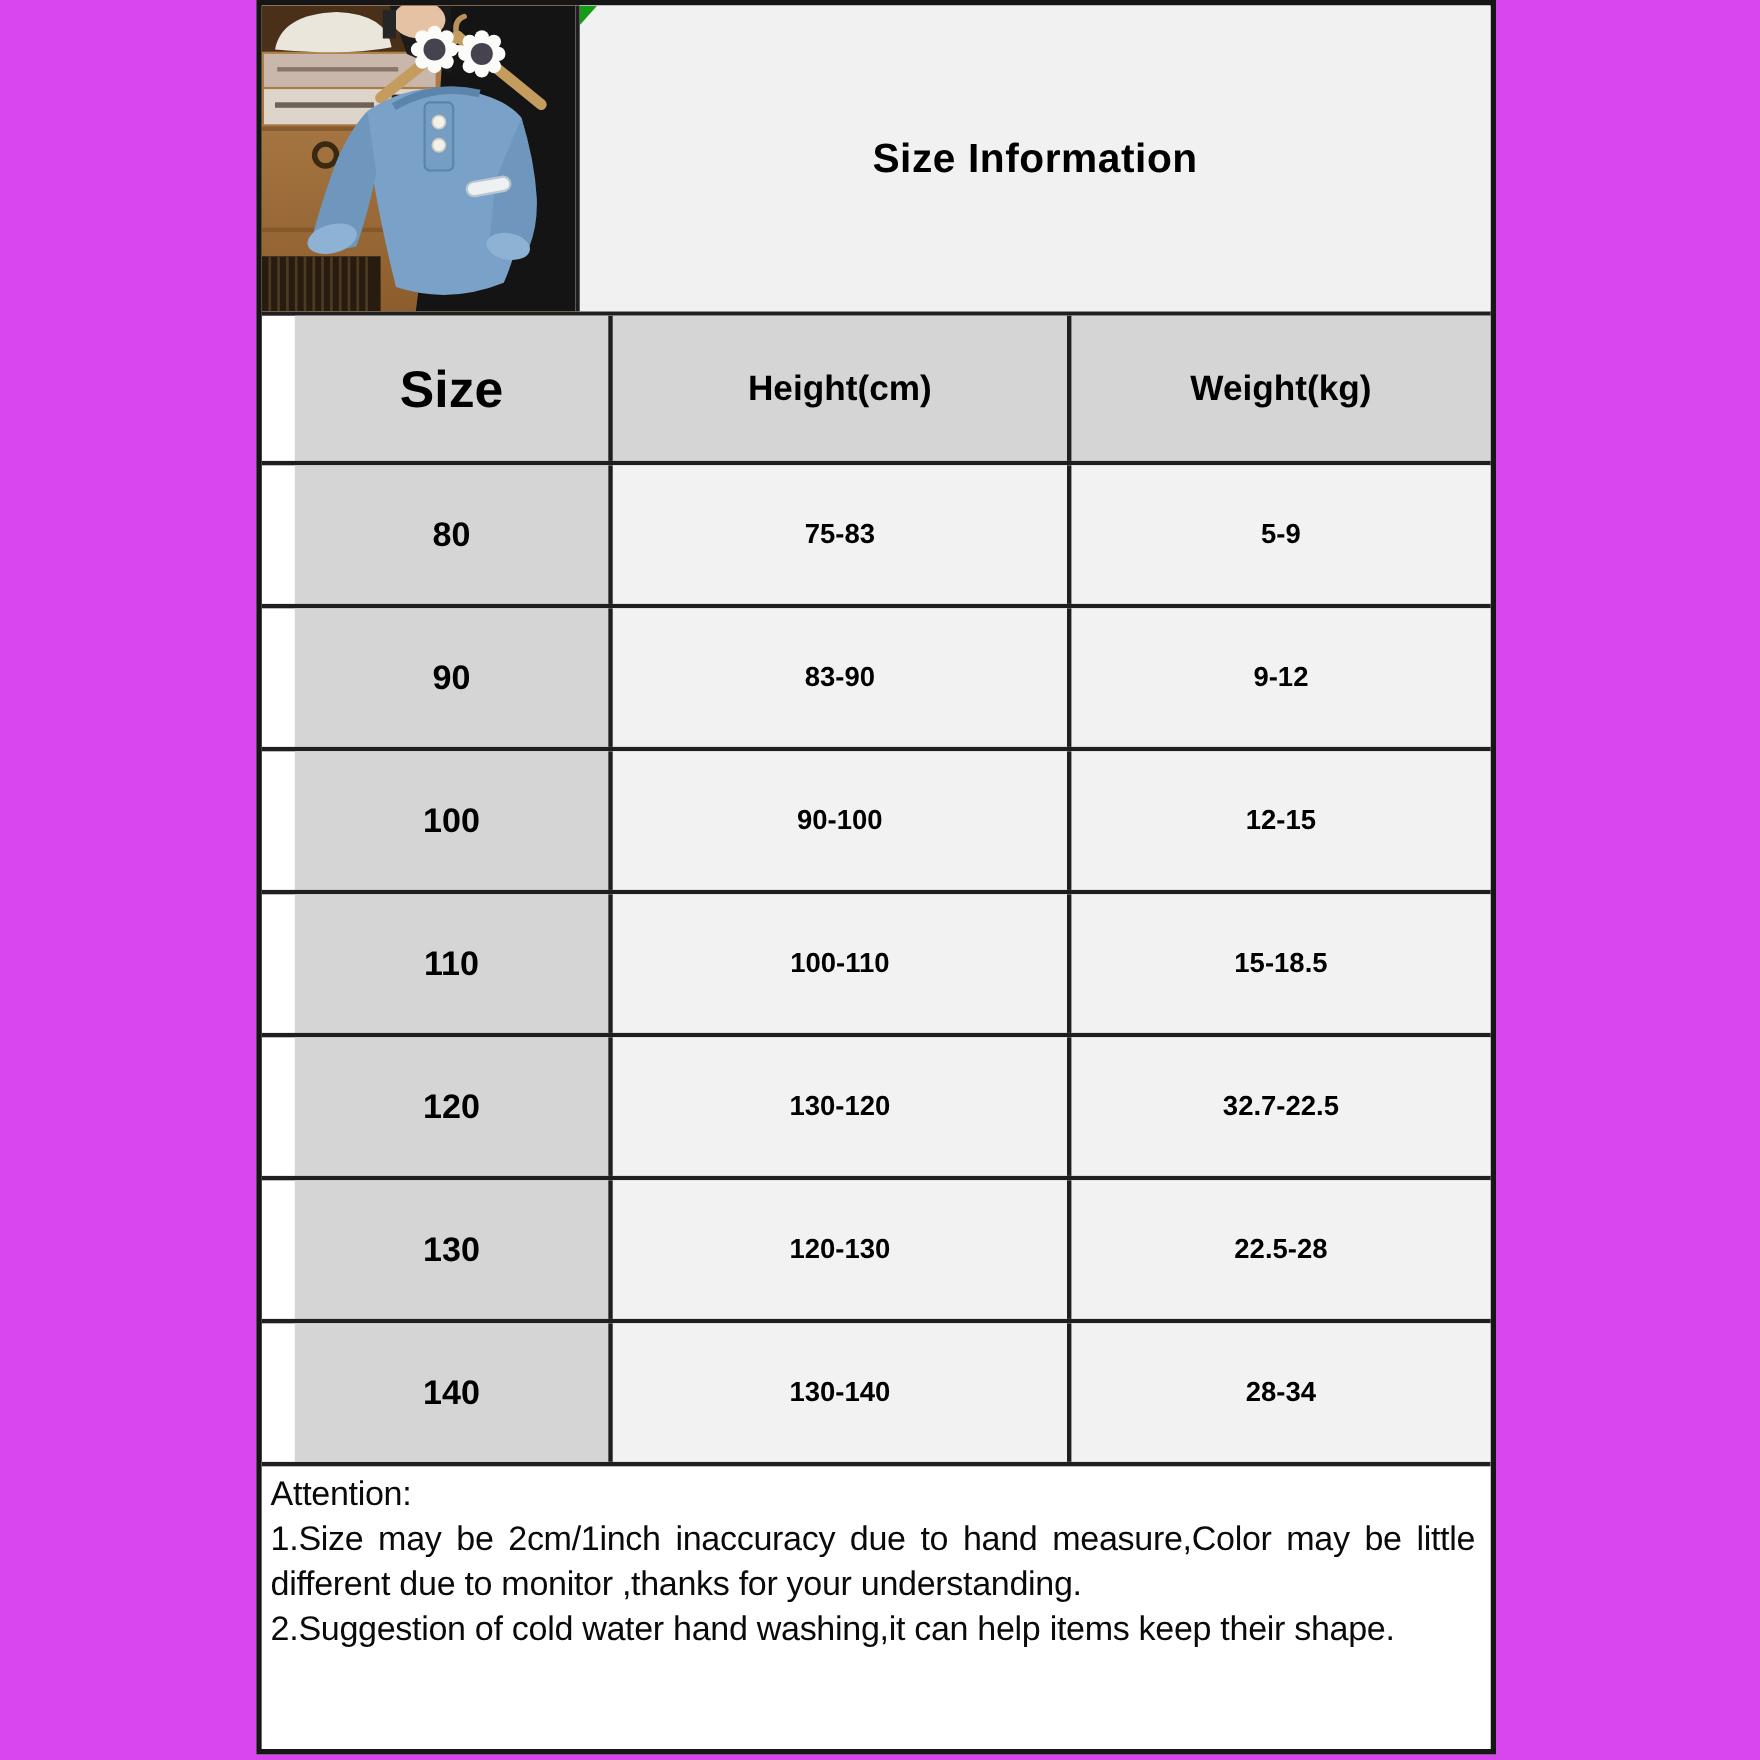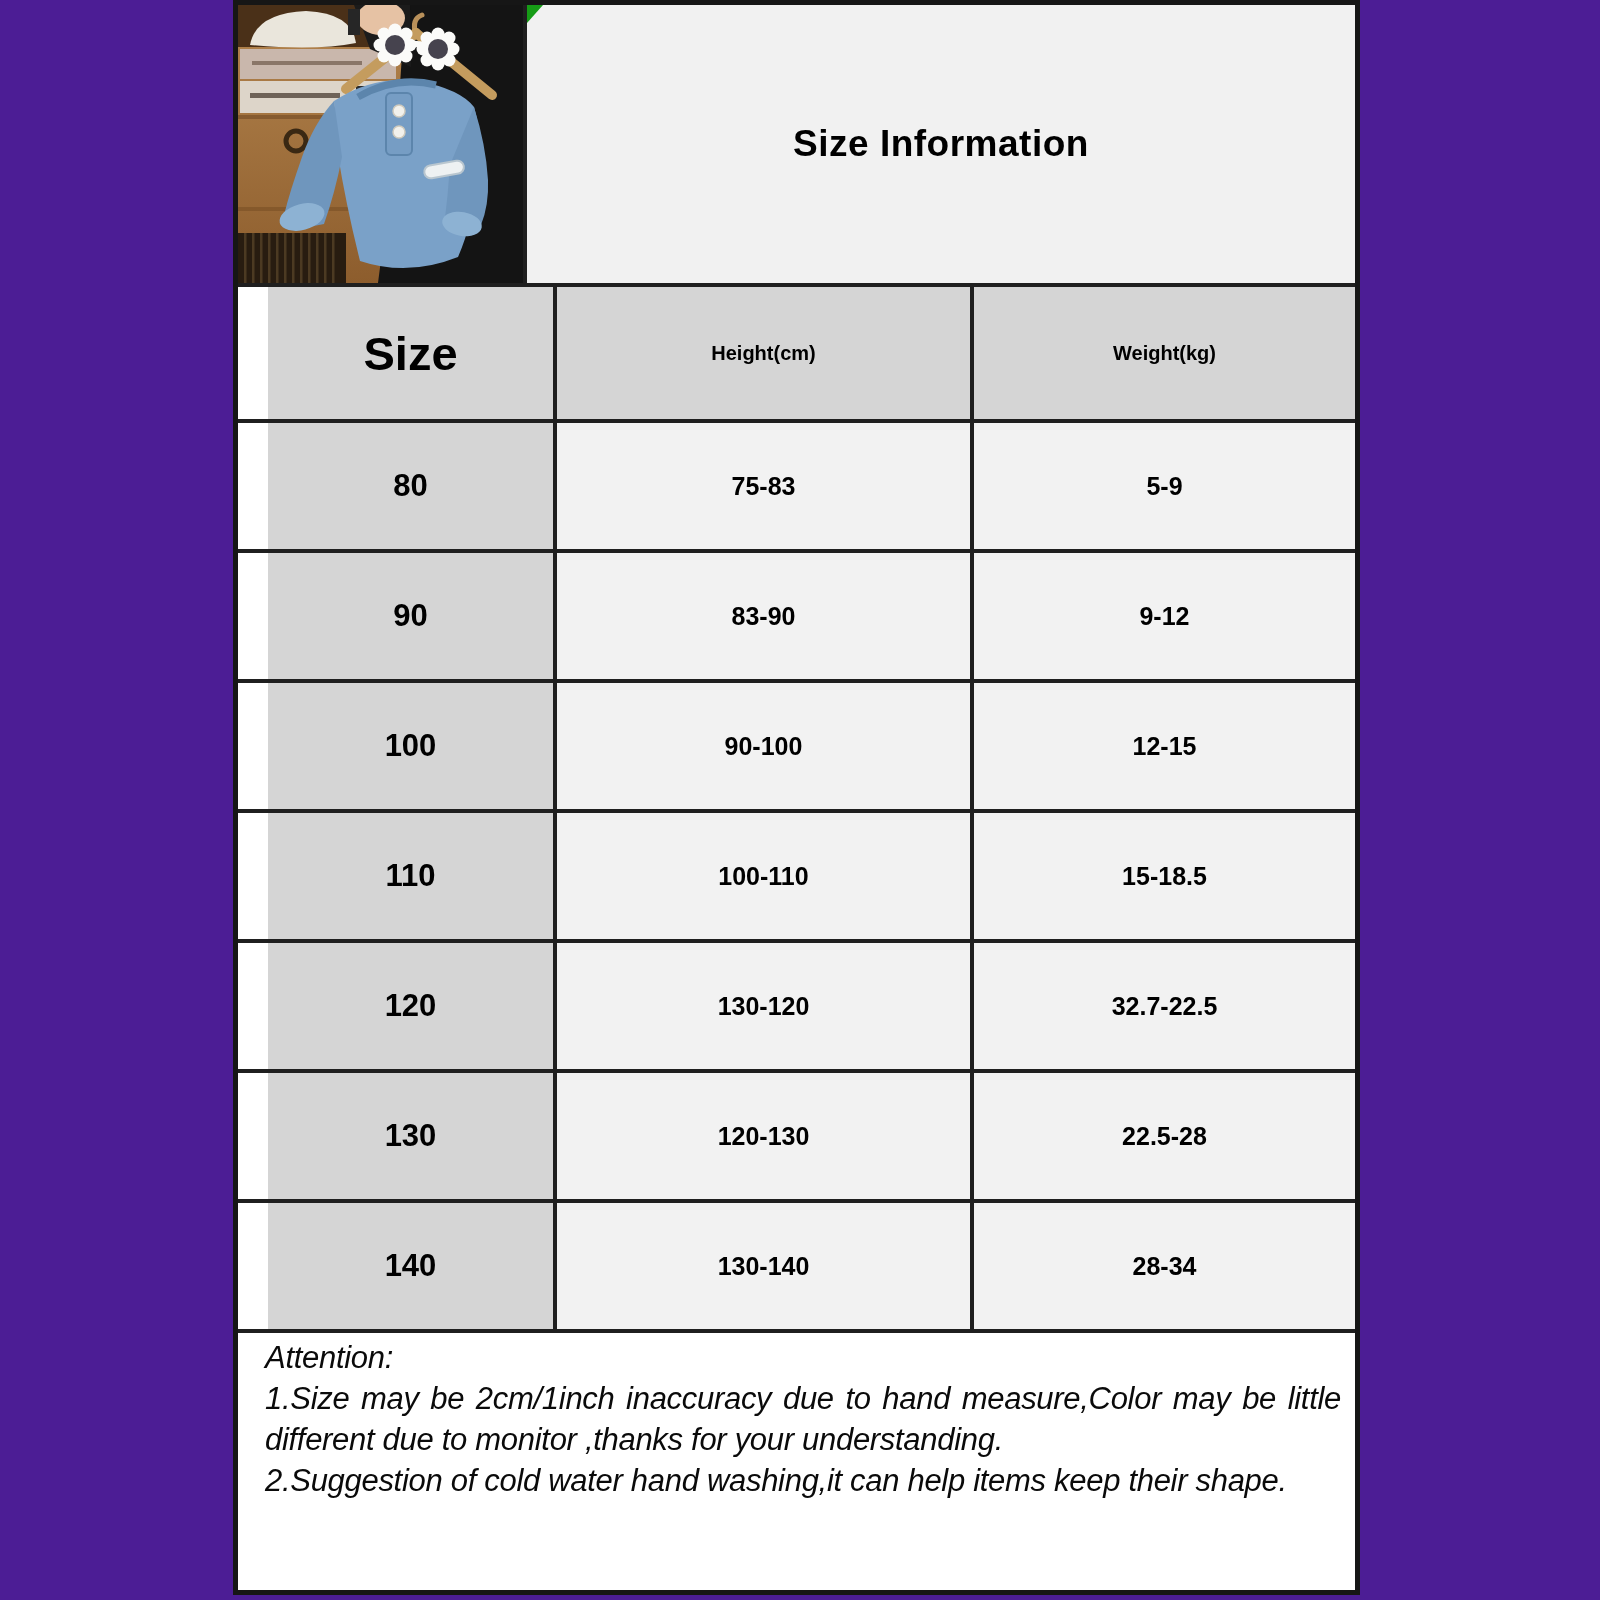--- a/index.html
+++ b/index.html
@@ -8,21 +8,21 @@
     background: #ffffff;
     width: 1600px;
     height: 1600px;
     font-family: "Liberation Sans", "DejaVu Sans", sans-serif;
     -webkit-font-smoothing: antialiased;
   }
   .canvas {
     position: relative;
     width: 1600px;
     height: 1600px;
-    background: #4c1d95;
+    background: #d946ef;
     overflow: hidden;
   }
   .sheet {
     position: absolute;
     left: 233px;
     top: 0;
     width: 1127px;
     height: 1595px;
     box-sizing: border-box;
     border: 5px solid #161616;
@@ -70,32 +70,31 @@
     position: absolute;
     left: 0;
     top: 0;
     width: 16px;
     height: 18px;
     background: #169c16;
     clip-path: polygon(0 0, 100% 0, 0 100%);
   }
 
   .h-size   { font-size: 47px; font-weight: bold; }
-  .h-other  { font-size: 20px; font-weight: bold; }
+  .h-other  { font-size: 32px; font-weight: bold; }
   .d-size   { font-size: 31px; font-weight: bold; }
   .d-val    { font-size: 25px; font-weight: bold; }
 
   .attention {
     flex: 1;
     border-top: 4px solid #1f1f1f;
     background: #ffffff;
     box-sizing: border-box;
-    padding: 4px 14px 0 27px;
+    padding: 4px 14px 0 8px;
     overflow: hidden;
-    font-style: italic;
   }
   .attention p {
     margin: 0;
     font-size: 31px;
     line-height: 41px;
     letter-spacing: -0.3px;
     color: #0a0a0a;
     font-weight: normal;
   }
   .attention p.note { text-align: justify; }

